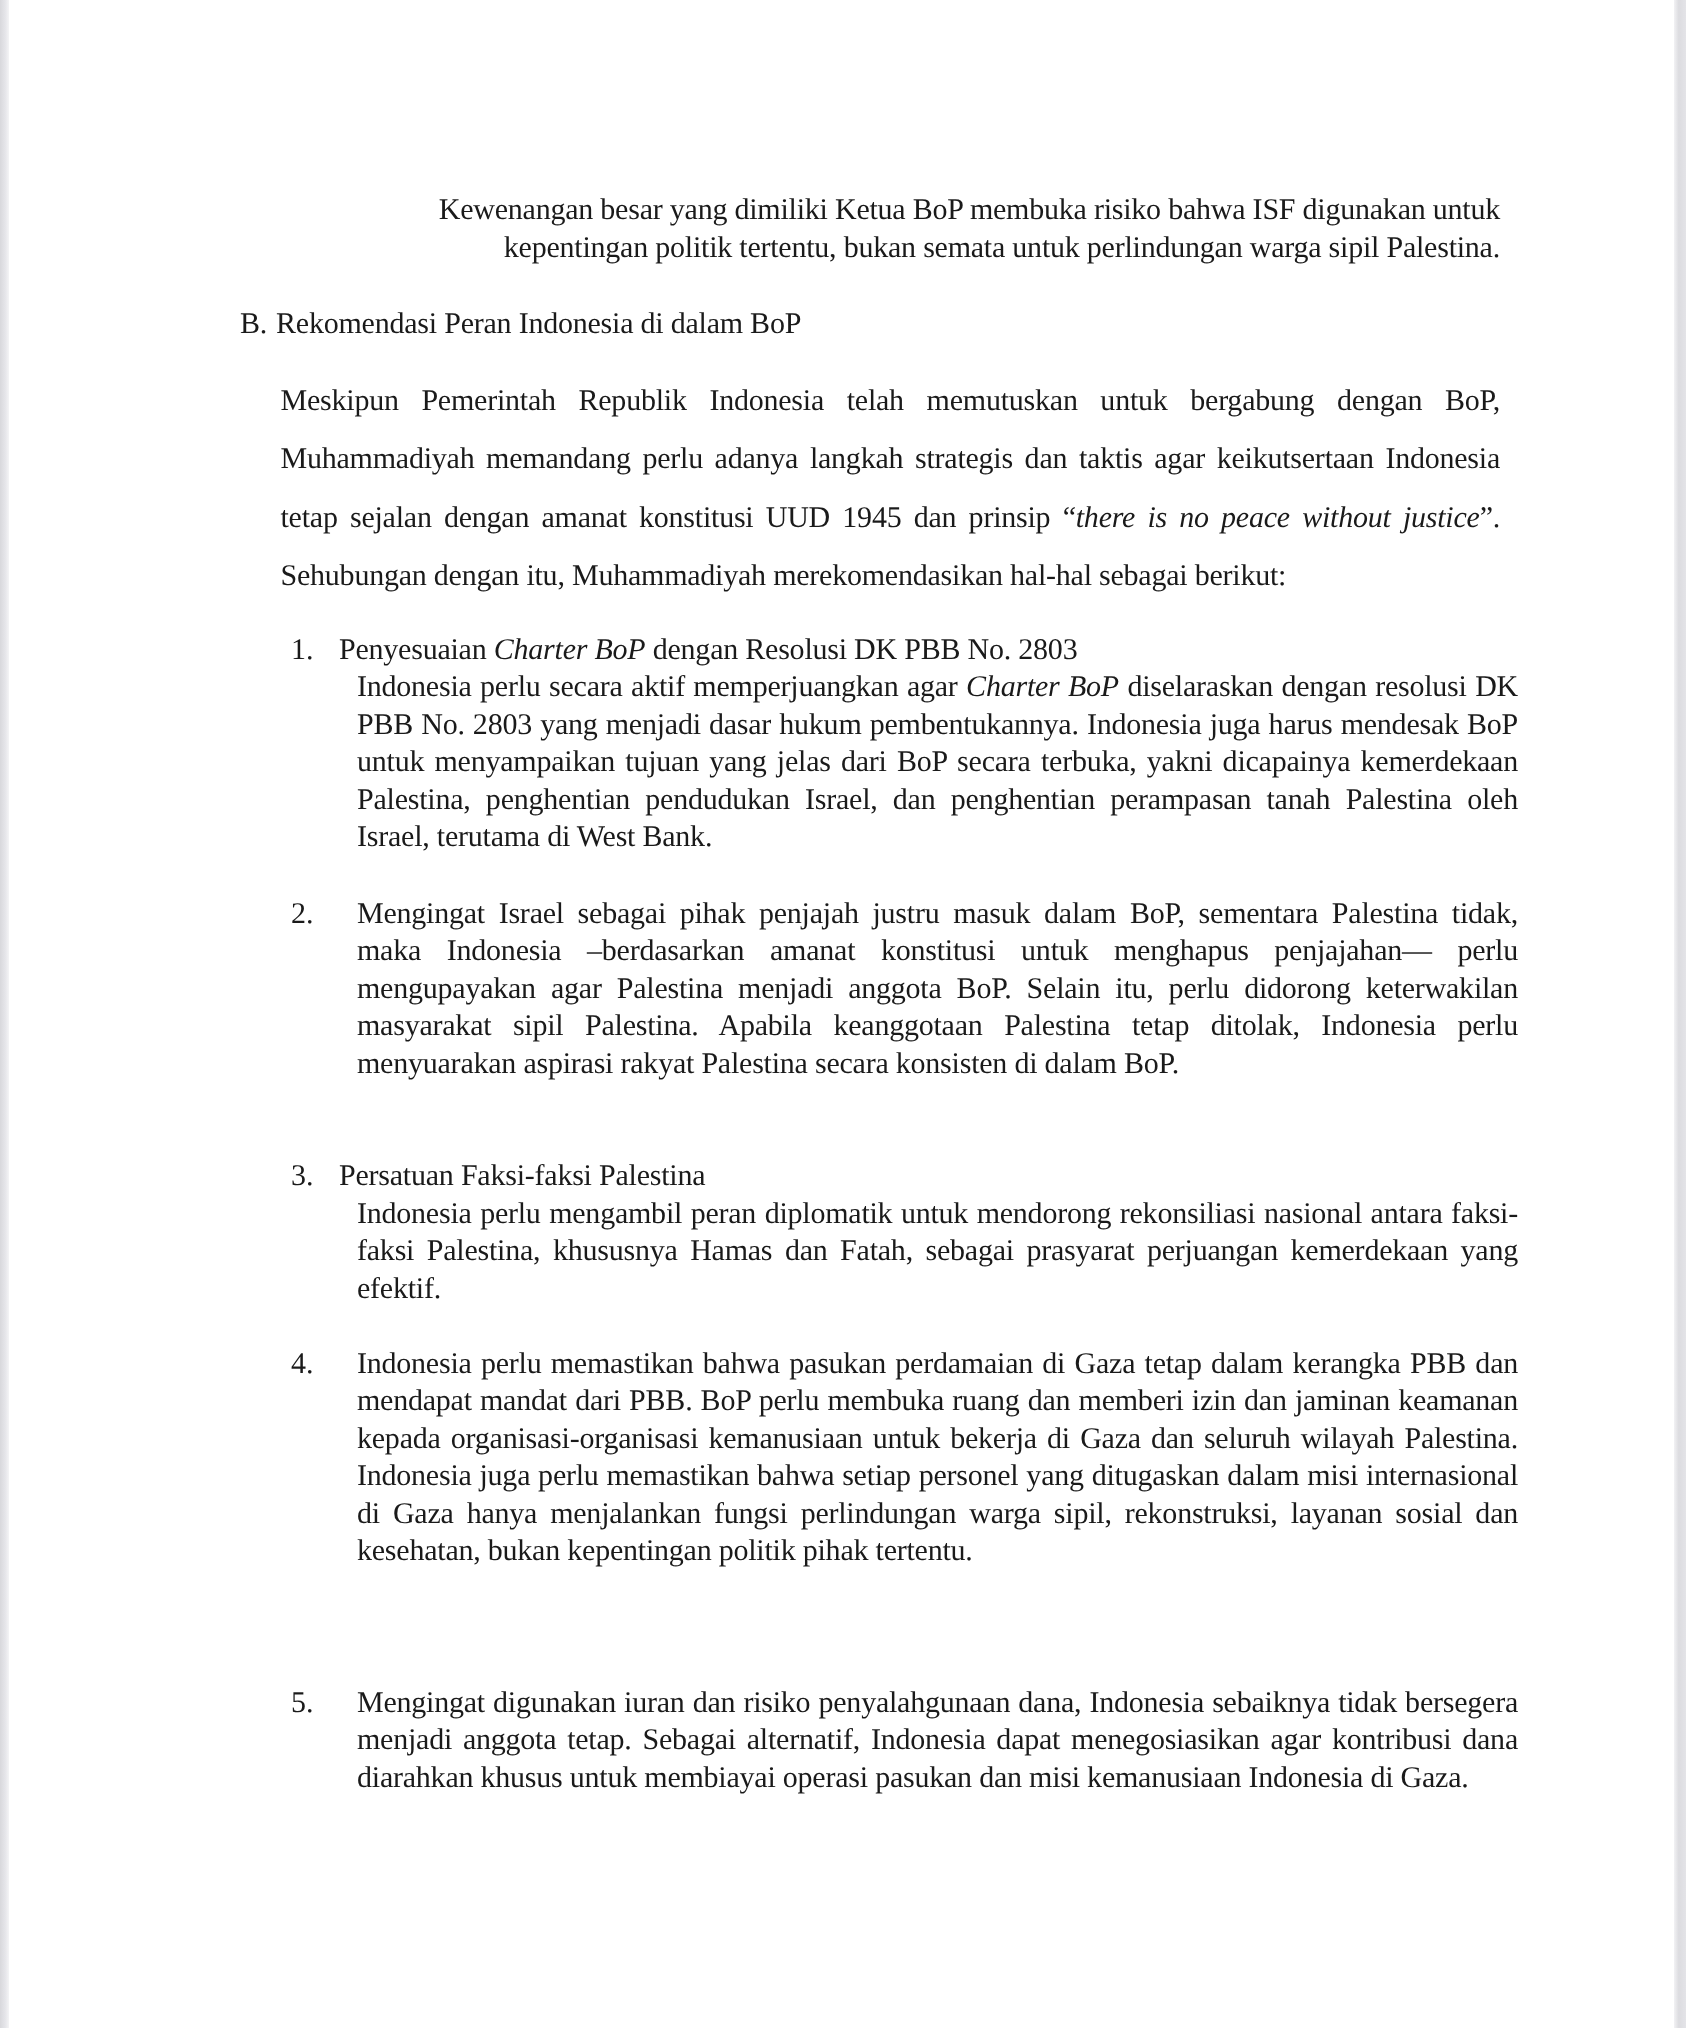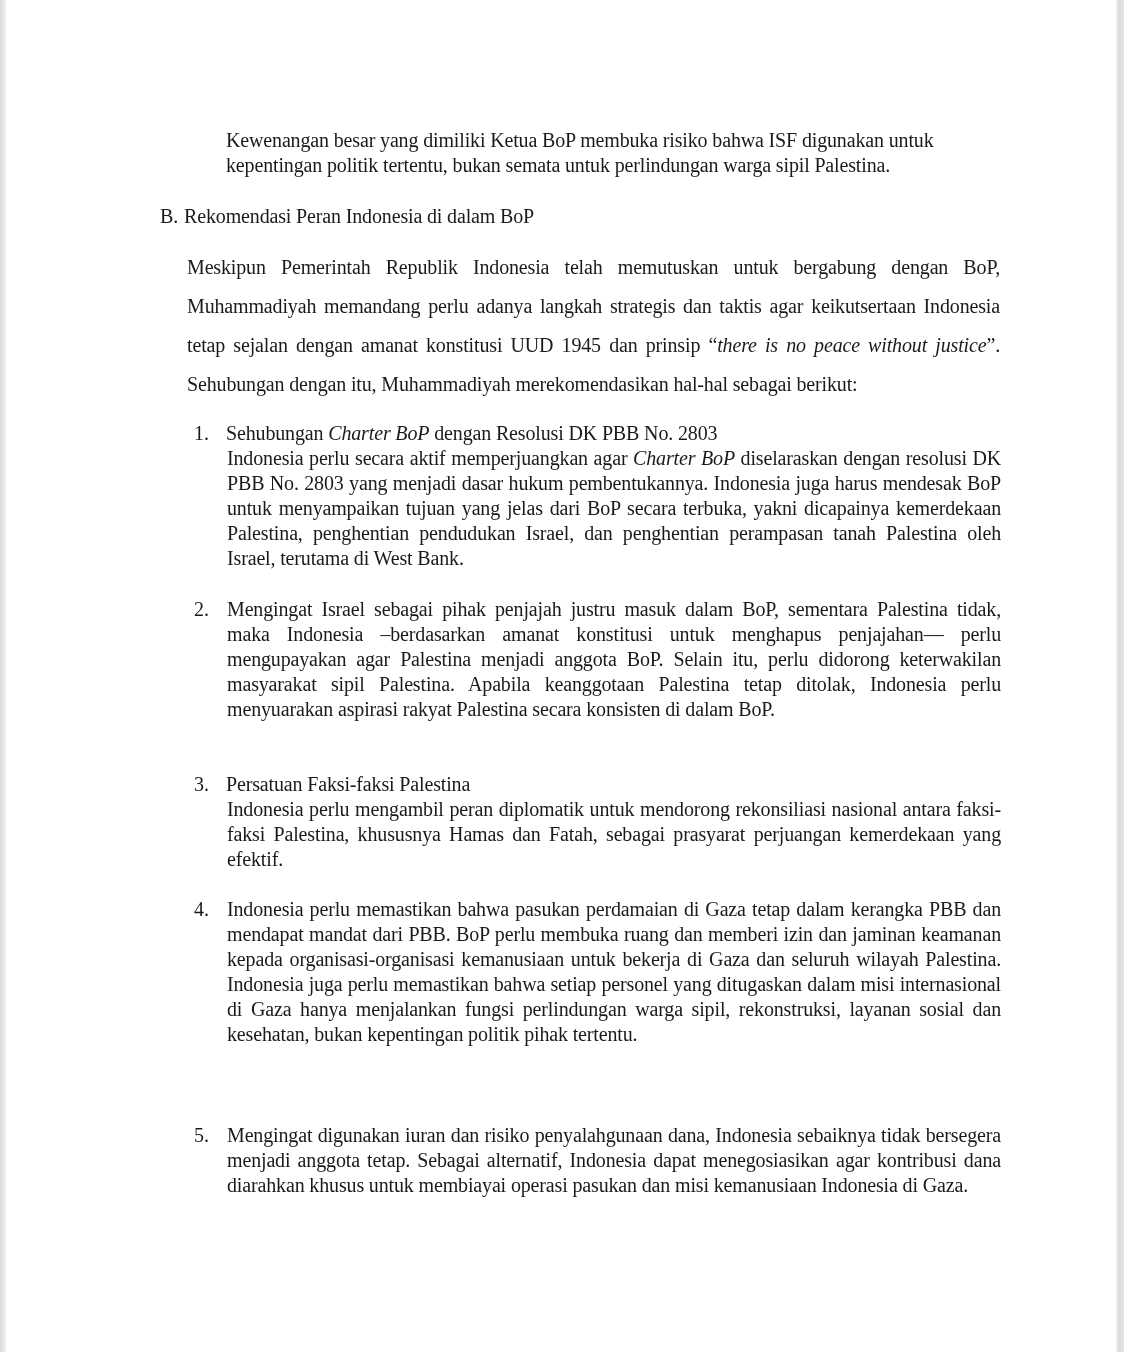--- a/index.html
+++ b/index.html
@@ -37,21 +37,21 @@
       font-size: 20px;
       line-height: 25px;
       text-align: justify;
       letter-spacing: -0.15px;
     }
     .intro-cont {
       position: absolute;
       left: 220px;
       top: 128px;
       width: 774px;
-      text-align: left;
+      text-align: right;
     }
     .section-heading {
       position: absolute;
       left: 154px;
       top: 204px;
       font-size: 20px;
       line-height: 25px;
       letter-spacing: -0.15px;
     }
     .section-heading .letter { margin-right: 6px; }
@@ -80,21 +80,21 @@
       font-size: 20px;
       line-height: 25px;
     }
     .rec .title {
       margin-left: 32px;
       font-size: 20px;
       line-height: 25px;
       letter-spacing: -0.15px;
     }
     .rec .body {
-      margin-left: 33px;
+      margin-left: 44px;
       width: 774px;
     }
     em { font-style: italic; }
   </style>
 </head>
 <body>
 
 <div class="edge-left"></div>
 <div class="edge-right"></div>
 
@@ -110,21 +110,21 @@
 
   <p class="text lead-para" style="margin:0;">
     <span>Meskipun Pemerintah Republik Indonesia telah memutuskan untuk bergabung dengan BoP, Muhammadiyah memandang perlu adanya langkah strategis dan taktis agar keikutsertaan Indonesia tetap sejalan dengan amanat konstitusi UUD 1945 dan prinsip “</span><em>there is no peace without justice</em><span>”. Sehubungan dengan itu, Muhammadiyah merekomendasikan hal-hal sebagai berikut:</span>
   </p>
 
   <ol class="recs">
 
     <li class="rec" style="top:421px;">
       <span class="num">1.</span>
       <div class="title">
-        <span>Sehubungan </span><em>Charter BoP</em><span> dengan Resolusi DK PBB No. 2803</span>
+        <span>Penyesuaian </span><em>Charter BoP</em><span> dengan Resolusi DK PBB No. 2803</span>
       </div>
       <div class="text body">
         <span>Indonesia perlu secara aktif memperjuangkan agar </span><em>Charter BoP</em><span> diselaraskan dengan resolusi DK PBB No. 2803 yang menjadi dasar hukum pembentukannya. Indonesia juga harus mendesak BoP untuk menyampaikan tujuan yang jelas dari BoP secara terbuka, yakni dicapainya kemerdekaan Palestina, penghentian pendudukan Israel, dan penghentian perampasan tanah Palestina oleh Israel, terutama di West Bank.</span>
       </div>
     </li>
 
     <li class="rec" style="top:597px;">
       <span class="num">2.</span>
       <div class="text body">Mengingat Israel sebagai pihak penjajah justru masuk dalam BoP, sementara Palestina tidak, maka Indonesia –berdasarkan amanat konstitusi untuk menghapus penjajahan— perlu mengupayakan agar Palestina menjadi anggota BoP. Selain itu, perlu didorong keterwakilan masyarakat sipil Palestina. Apabila keanggotaan Palestina tetap ditolak, Indonesia perlu menyuarakan aspirasi rakyat Palestina secara konsisten di dalam BoP.</div>
     </li>

